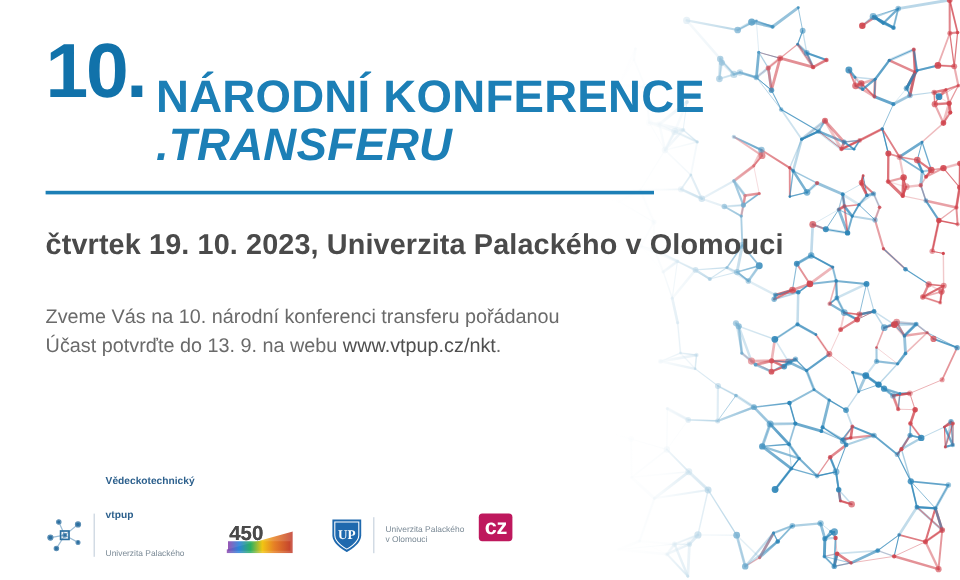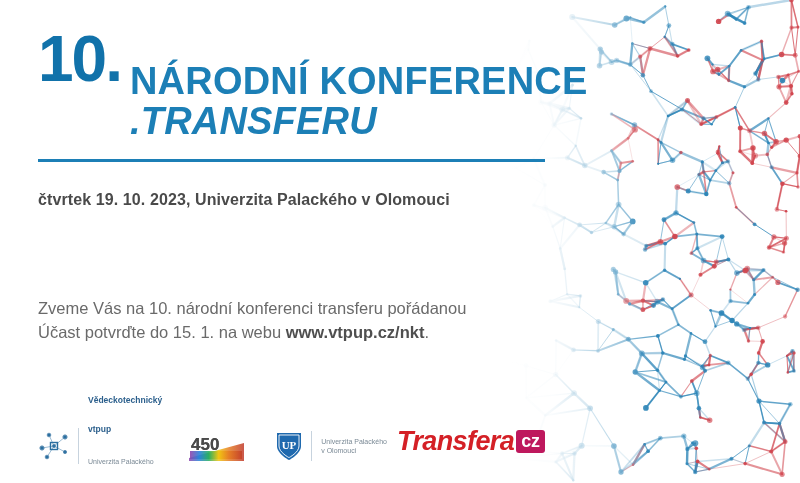--- a/index.html
+++ b/index.html
@@ -33,27 +33,27 @@
     letter-spacing:0.2px;white-space:nowrap;margin-top:34px;
   }
   .hl-l2{margin-top:1px;font-style:italic;}
 
   
   .divider{position:absolute;left:38px;top:159px;width:507px;height:3px;background:#1C7FB6;}
 
   
   .dateline{
     position:absolute;left:38px;top:191px;
-    font-size:16px;font-weight:700;color:#4a4a4a;letter-spacing:0.1px;white-space:nowrap;
+    font-size:24px;font-weight:700;color:#4a4a4a;letter-spacing:0.1px;white-space:nowrap;
   }
 
   
-  .body-block{position:absolute;left:38px;top:252px;width:500px;margin-top:44px;}
+  .body-block{position:absolute;left:38px;top:252px;width:500px;}
   .body-line{font-size:16.5px;line-height:24px;color:#6a6a6a;white-space:nowrap;}
-  .body-line b{font-weight:700;color:#4f4f4f;}
+  .body-line b{font-weight:400;color:#4f4f4f;}
   .body-block2{position:absolute;left:38px;top:357px;width:500px;}
 
   
   .footer{position:absolute;left:34px;top:420px;display:flex;align-items:center;height:52px;}
 
   .vtp{display:flex;align-items:center;}
   .vtp-icon{width:40px;height:40px;flex:0 0 40px;}
   .vtp-sep{width:1px;height:36px;background:#c7d3de;margin:0 9px 0 4px;}
   .vtp-text{display:flex;flex-direction:column;justify-content:center;gap:19px;}
   .vtp-t1{font-size:8.5px;line-height:10px;color:#2b5f8c;font-weight:600;}
@@ -1303,21 +1303,21 @@
       </div>
     </div>
   </div>
 
   <div class="divider"></div>
 
   <div class="dateline">čtvrtek 19. 10. 2023, Univerzita Palackého v Olomouci</div>
 
   <div class="body-block">
     <div class="body-line">Zveme Vás na 10. národní konferenci transferu pořádanou</div>
-    <div class="body-line"><span>Účast potvrďte do 15. 1. na webu </span><b>www.vtpup.cz/nkt</b><span>.</span></div>
+    <div class="body-line"><span>Účast potvrďte do 13. 9. na webu </span><b>www.vtpup.cz/nkt</b><span>.</span></div>
   </div>
 
 
   <div class="footer">
 
     <div class="vtp">
       <svg class="vtp-icon" viewBox="0 0 40 40">
         <g stroke="#5d8fb5" stroke-width="1" fill="#2b6fa0">
           <line x1="20" y1="20" x2="31" y2="11" stroke="#9cbcd4"></line>
           <line x1="20" y1="20" x2="8" y2="22" stroke="#9cbcd4"></line>
@@ -1371,17 +1371,16 @@
       <div class="up-sep"></div>
       <div>
         <div class="up-text">Univerzita Palackého</div>
         <div class="up-text">v Olomouci</div>
       </div>
     </div>
 
   </div>
 
   <div class="transfera">
-    <span class="tf-word">Transfera</span>
     <span class="tf-cz">cz</span>
   </div>
 
 </div>
 
 </body></html>

